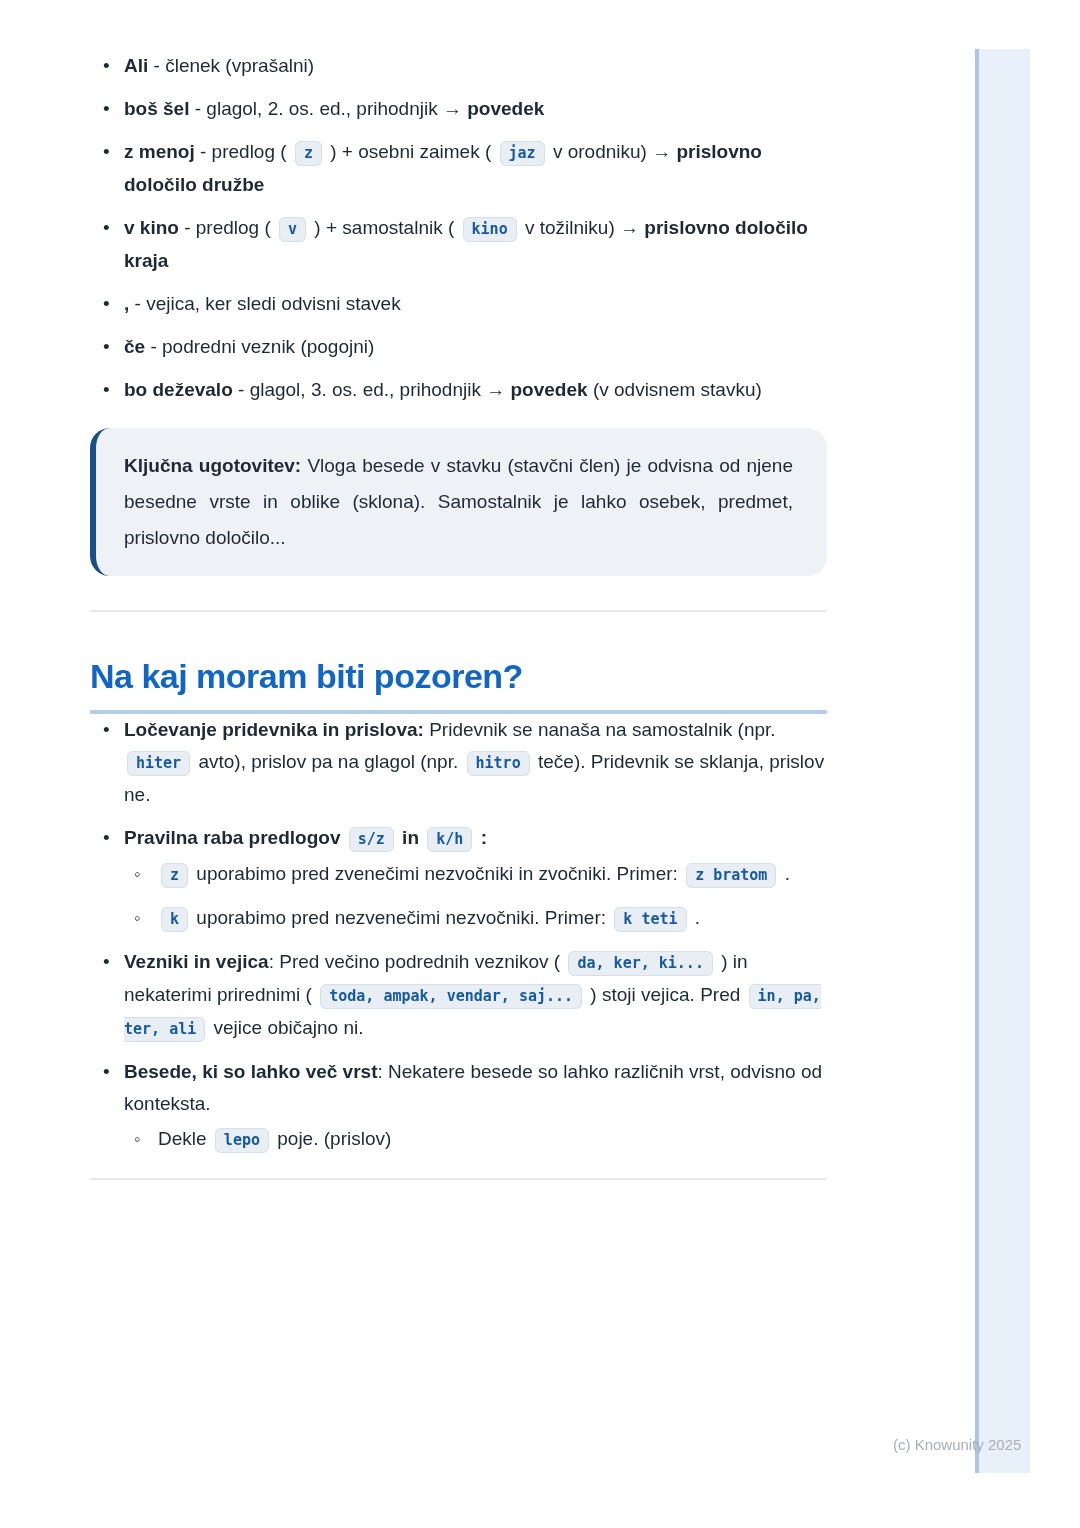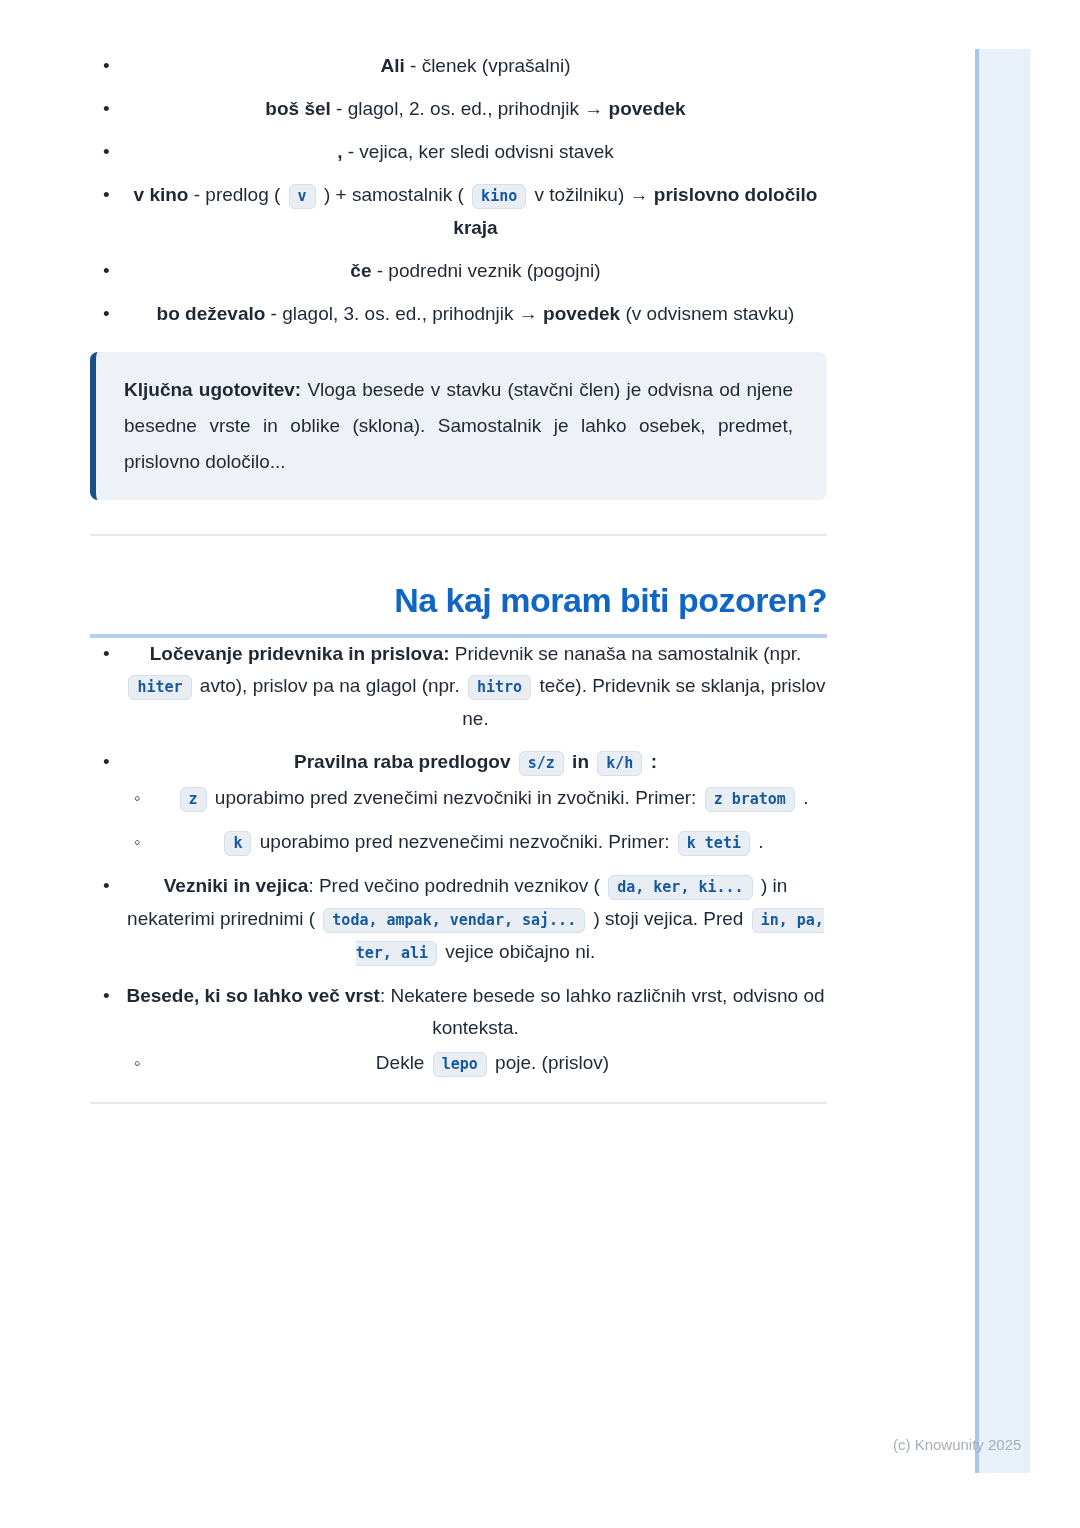--- a/index.html
+++ b/index.html
@@ -25,21 +25,20 @@
     position: absolute;
     left: 90px; top: 50px;
     width: 737px;
   }
 
   ul.bullets {
     list-style: none;
     margin: 0; padding: 0;
     font-size: 19px;
     line-height: 32px;
-    text-align: center;
   }
   ul.bullets > li {
     position: relative;
     padding-left: 34px;
     margin: 0 0 11px 0;
   }
   ul.bullets > li::before {
     content: "•";
     position: absolute;
     left: 13px; top: 0;
@@ -74,21 +73,21 @@
     border: 1px solid #d5e0eb;
     border-radius: 6px;
     padding: 2px 8px 3px 8px;
     margin: 0 3px;
   }
 
   .callout {
     margin-top: 22px;
     background: #eef1f6;
     border-left: 6px solid #1a4f8a;
-    border-radius: 8px;
+    border-radius: 20px;
     padding: 20px 34px 20px 28px;
     font-size: 19px;
     line-height: 36px;
     text-align: justify;
   }
 
   .divider {
     border: none;
     border-top: 2px solid #e8e8ea;
     margin: 34px 0 0 0;
@@ -97,21 +96,20 @@
 
   h1.section-heading {
     font-size: 34px;
     line-height: 44px;
     font-weight: bold;
     color: #1166c5;
     letter-spacing: -0.5px;
     margin: 42px 0 0 0;
     padding-bottom: 12px;
     border-bottom: 4px solid #b7cfec;
-    text-align: right;
   }
 
   .list-gap { margin-top: 26px; }
 
   .footer-note {
     position: absolute;
     left: 893px; top: 1436px;
     font-size: 15px;
     color: #a7aeb8;
     white-space: nowrap;
@@ -121,22 +119,23 @@
 </head>
 <body>
 
 <div class="page-strip"></div>
 
 <div class="content">
 
   <ul class="bullets">
       <li><span class="b">Ali</span><span> - členek (vprašalni)</span></li>
       <li><span class="b">boš šel</span><span> - glagol, 2. os. ed., prihodnjik → </span><span class="b">povedek</span></li>
+      <li><span class="b">z menoj</span><span> - predlog ( </span><code class="badge">z</code><span> ) + osebni zaimek ( </span><code class="badge">jaz</code><span> v orodniku) → </span><span class="b">prislovno določilo družbe</span></li>
+      <li><span class="b">v kino</span><span> - predlog ( </span><code class="badge">v</code><span> ) + samostalnik ( </span><code class="badge">kino</code><span> v tožilniku) → </span><span class="b">prislovno določilo kraja</span></li>
       <li><span class="b">,</span><span> - vejica, ker sledi odvisni stavek</span></li>
-      <li><span class="b">v kino</span><span> - predlog ( </span><code class="badge">v</code><span> ) + samostalnik ( </span><code class="badge">kino</code><span> v tožilniku) → </span><span class="b">prislovno določilo kraja</span></li>
       <li><span class="b">če</span><span> - podredni veznik (pogojni)</span></li>
       <li><span class="b">bo deževalo</span><span> - glagol, 3. os. ed., prihodnjik → </span><span class="b">povedek</span><span> (v odvisnem stavku)</span></li>
     </ul>
 
   <div class="callout">
     <span class="b">Ključna ugotovitev:</span><span> Vloga besede v stavku (stavčni člen) je odvisna od njene besedne vrste in oblike (sklona). Samostalnik je lahko osebek, predmet, prislovno določilo...</span>
   </div>
 
   <hr class="divider">
 

